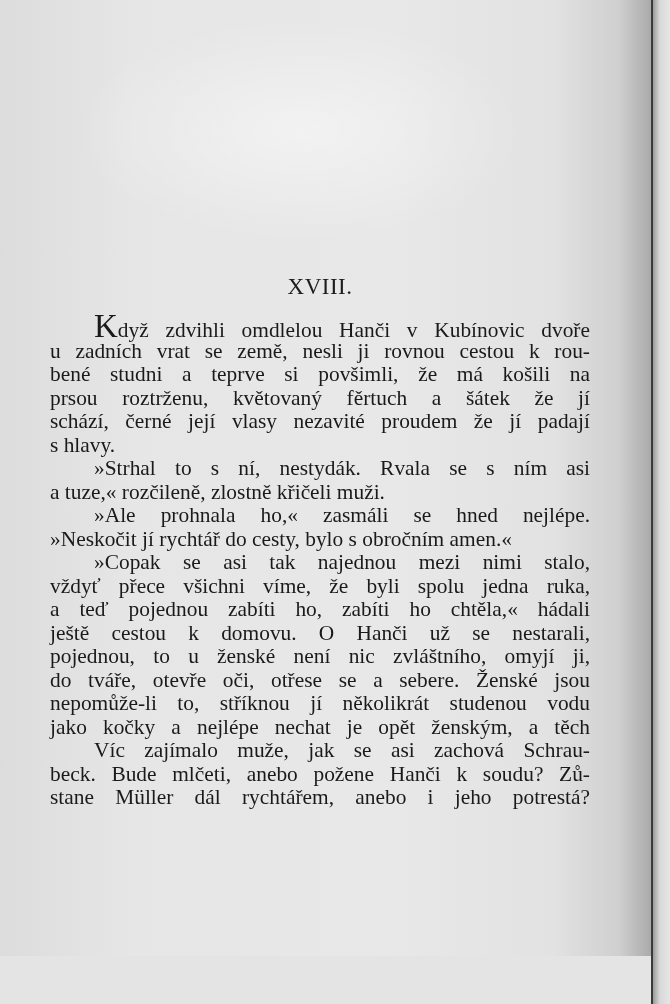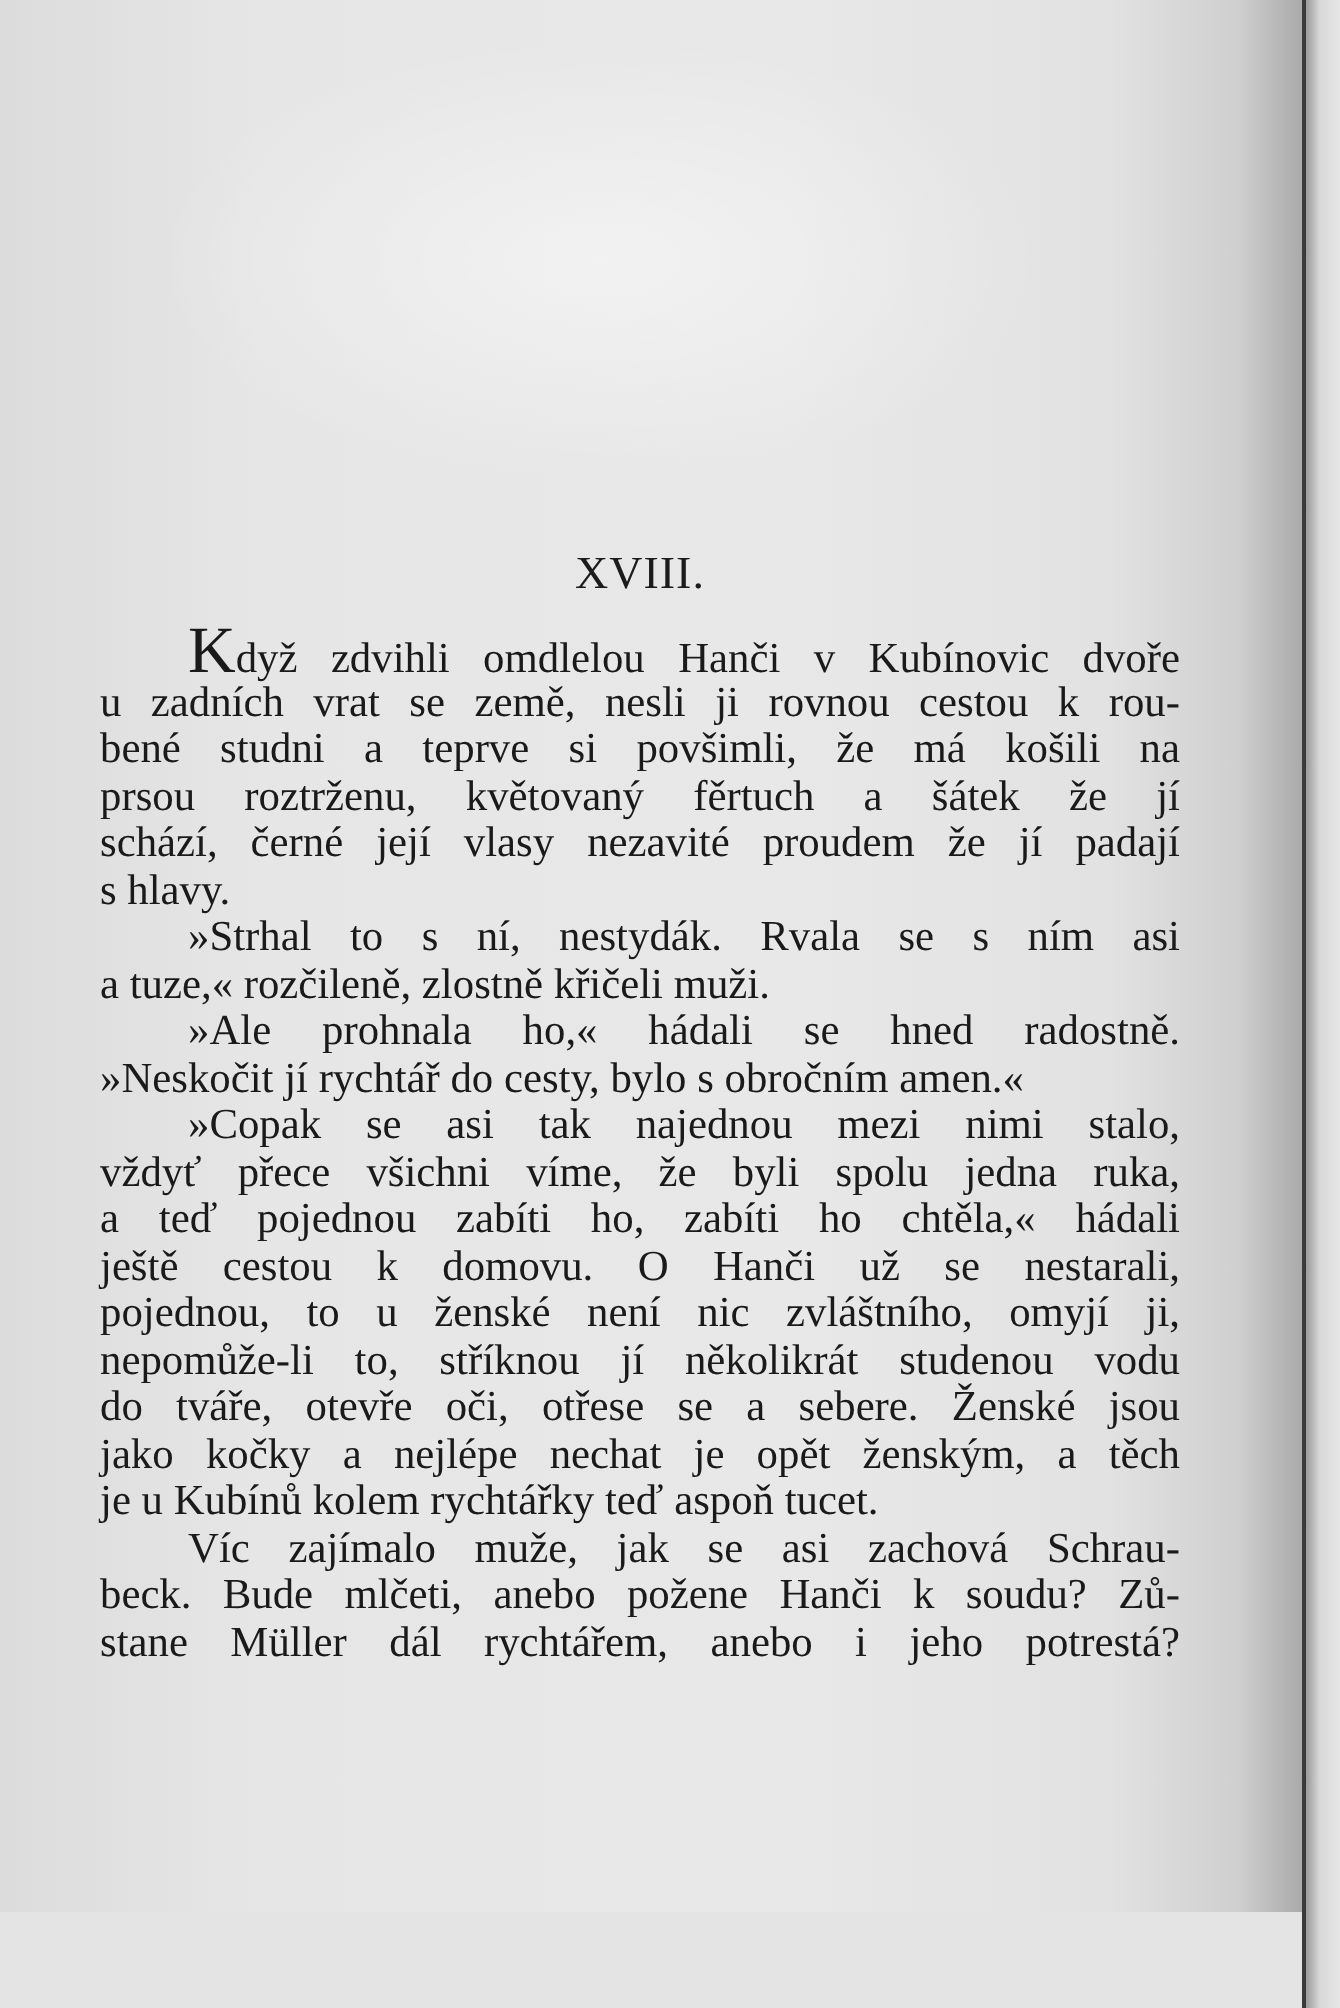--- a/index.html
+++ b/index.html
@@ -49,32 +49,31 @@
     <span class="line indent"><span class="dropcap">K</span><span>dyž zdvihli omdlelou Hanči v Kubínovic dvoře</span></span>
     <span class="line">u zadních vrat se země, nesli ji rovnou cestou k rou-</span>
     <span class="line">bené studni a teprve si povšimli, že má košili na</span>
     <span class="line">prsou roztrženu, květovaný fěrtuch a šátek že jí</span>
     <span class="line">schází, černé její vlasy nezavité proudem že jí padají</span>
     <span class="line last">s hlavy.</span>
 
     <span class="line indent">»Strhal to s ní, nestydák. Rvala se s ním asi</span>
     <span class="line last">a tuze,« rozčileně, zlostně křičeli muži.</span>
 
-    <span class="line indent">»Ale prohnala ho,« hádali se hned radostně.</span>
+    <span class="line indent">»Ale prohnala ho,« zasmáli se hned nejlépe.</span>
     <span class="line last">»Neskočit jí rychtář do cesty, bylo s obročním amen.«</span>
 
     <span class="line indent">»Copak se asi tak najednou mezi nimi stalo,</span>
     <span class="line">vždyť přece všichni víme, že byli spolu jedna ruka,</span>
     <span class="line">a teď pojednou zabíti ho, zabíti ho chtěla,« hádali</span>
     <span class="line">ještě cestou k domovu. O Hanči už se nestarali,</span>
     <span class="line">pojednou, to u ženské není nic zvláštního, omyjí ji,</span>
+    <span class="line">do tváře, otevře oči, otřese se a sebere. Ženské jsou</span>
     <span class="line">nepomůže-li to, stříknou jí několikrát studenou vodu</span>
-    <span class="line">do tváře, otevře oči, otřese se a sebere. Ženské jsou</span>
     <span class="line">jako kočky a nejlépe nechat je opět ženským, a těch</span>
-    <span class="line last">je u Kubínů kolem rychtářky teď aspoň tucet.</span>
 
     <span class="line indent">Víc zajímalo muže, jak se asi zachová Schrau-</span>
     <span class="line">beck. Bude mlčeti, anebo požene Hanči k soudu? Zů-</span>
     <span class="line">stane Müller dál rychtářem, anebo i jeho potrestá?</span>
   </div>
 </div>
 <div class="gutter-line"></div>
 <div class="next-page"></div>
 
 </body></html>

